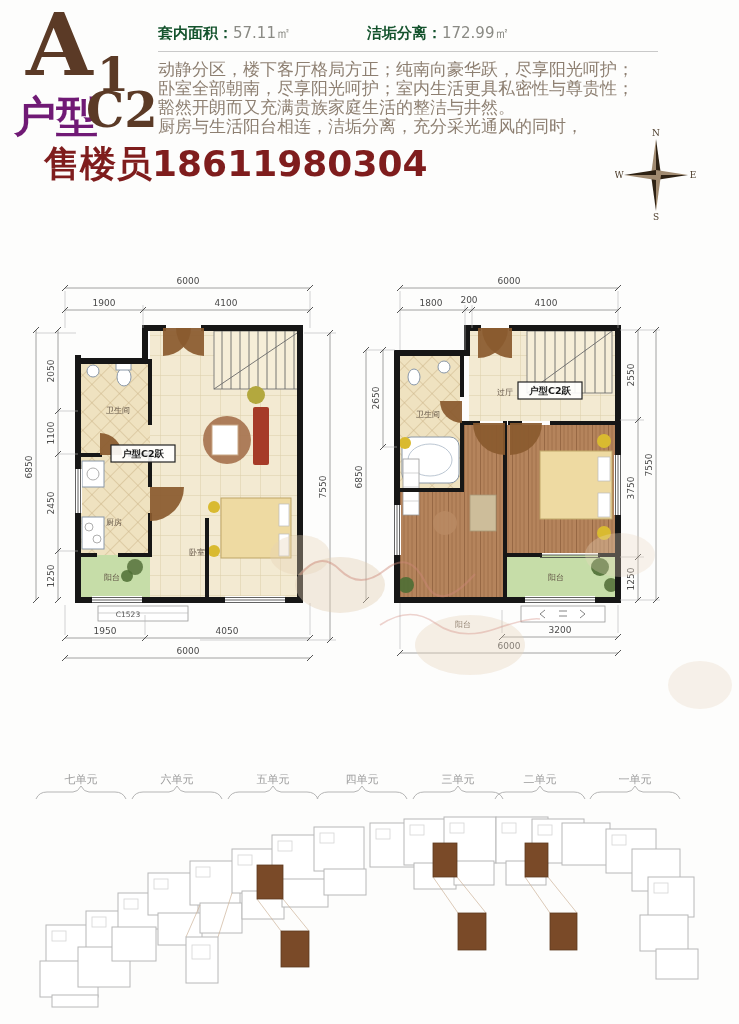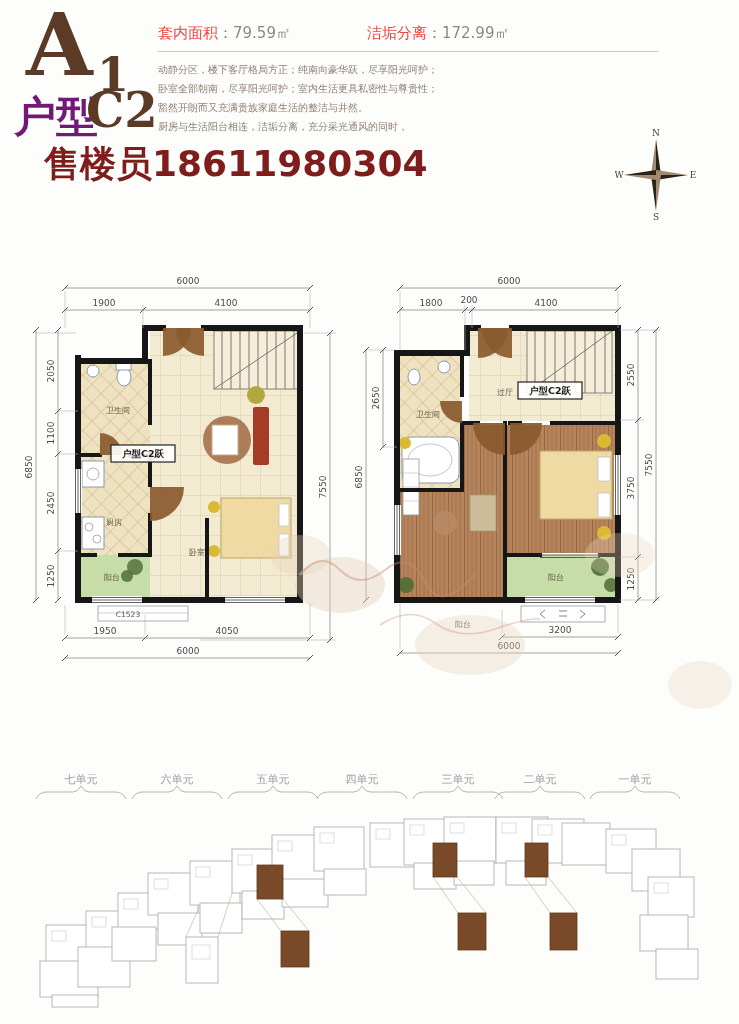--- a/index.html
+++ b/index.html
@@ -5,25 +5,25 @@
   html,body{margin:0;padding:0;}
   body{width:739px;height:1024px;position:relative;background:#fdfdfc;overflow:hidden;
        font-family:"DejaVu Sans",sans-serif;}
   .abs{position:absolute;}
   
   .code-a{left:26px;top:2px;font-family:"DejaVu Serif",serif;font-size:86px;line-height:1;color:#5b3a26;font-weight:bold;}
   .code-a-sub{left:97px;top:52px;font-family:"DejaVu Serif",serif;font-size:46px;line-height:1;color:#5b3a26;font-weight:bold;}
   .code-t{left:14px;top:96px;font-size:42px;line-height:1;color:#701a75;font-weight:bold;}
   .code-t-sub{left:86px;top:86px;font-family:"DejaVu Serif",serif;font-size:48px;line-height:1;color:#5b3a26;font-weight:bold;}
   .area-line{left:158px;top:24px;font-size:15px;white-space:nowrap;}
-  .area-label{color:#ef4444;font-weight:normal;}
+  .area-label{color:#14532d;font-weight:bold;}
   .area-value{color:#8a8a84;margin-right:4px;}
   .area-gap{display:inline-block;width:72px;}
   .rule{left:158px;top:51px;width:500px;height:1px;background:#c9c9c9;}
-  .desc{left:158px;top:60px;font-size:10px;color:#8d7f71;line-height:19px;}
+  .desc{left:158px;top:60px;font-size:17px;color:#8d7f71;line-height:19px;}
   .phone{left:44px;top:140px;font-size:36px;font-weight:900;color:#7f1d1d;letter-spacing:0px;}
   .dtx{font-size:9px;fill:#4a4a4a;text-anchor:middle;font-family:"DejaVu Sans",sans-serif;}
   .stx{font-size:7.5px;fill:#555;text-anchor:middle;font-family:"DejaVu Sans",sans-serif;}
   .rtx{font-size:8px;fill:#5f5143;text-anchor:middle;font-family:"DejaVu Sans",sans-serif;}
   .tagtx{font-size:9.5px;font-weight:bold;fill:#1a1a1a;text-anchor:middle;font-family:"DejaVu Sans",sans-serif;}
   .unit-lb{font-size:11px;fill:#9a9a9a;text-anchor:middle;font-family:"DejaVu Sans",sans-serif;}
   .wall{stroke:#161616;stroke-width:6;fill:none;stroke-linecap:square;}
   .iwall{stroke:#161616;stroke-width:4;fill:none;stroke-linecap:square;}
   .dl{stroke:#8a8a8a;stroke-width:0.8;}
   .tk{stroke:#555;stroke-width:1;}
@@ -41,21 +41,21 @@
 </style>
 </head>
 <body>
 
 <div class="abs code-a">A</div>
 <div class="abs code-a-sub">1</div>
 <div class="abs code-t">户型</div>
 <div class="abs code-t-sub">C2</div>
 
 <div class="abs area-line">
-  <span class="area-label">套内面积：</span><span class="area-value">79.59㎡</span><span class="area-gap"></span><span class="area-label">洁垢分离：</span><span class="area-value">172.99㎡</span>
+  <span class="area-label">套内面积：</span><span class="area-value">57.11㎡</span><span class="area-gap"></span><span class="area-label">洁垢分离：</span><span class="area-value">172.99㎡</span>
 </div>
 <div class="abs rule"></div>
 <div class="abs desc">
   <div>动静分区，楼下客厅格局方正；纯南向豪华跃，尽享阳光呵护；</div>
   <div>卧室全部朝南，尽享阳光呵护；室内生活更具私密性与尊贵性；</div>
   <div>豁然开朗而又充满贵族家庭生活的整洁与井然。</div>
   <div>厨房与生活阳台相连，洁垢分离，充分采光通风的同时，</div>
 </div>
 <div class="abs phone">售楼员18611980304</div>
 

